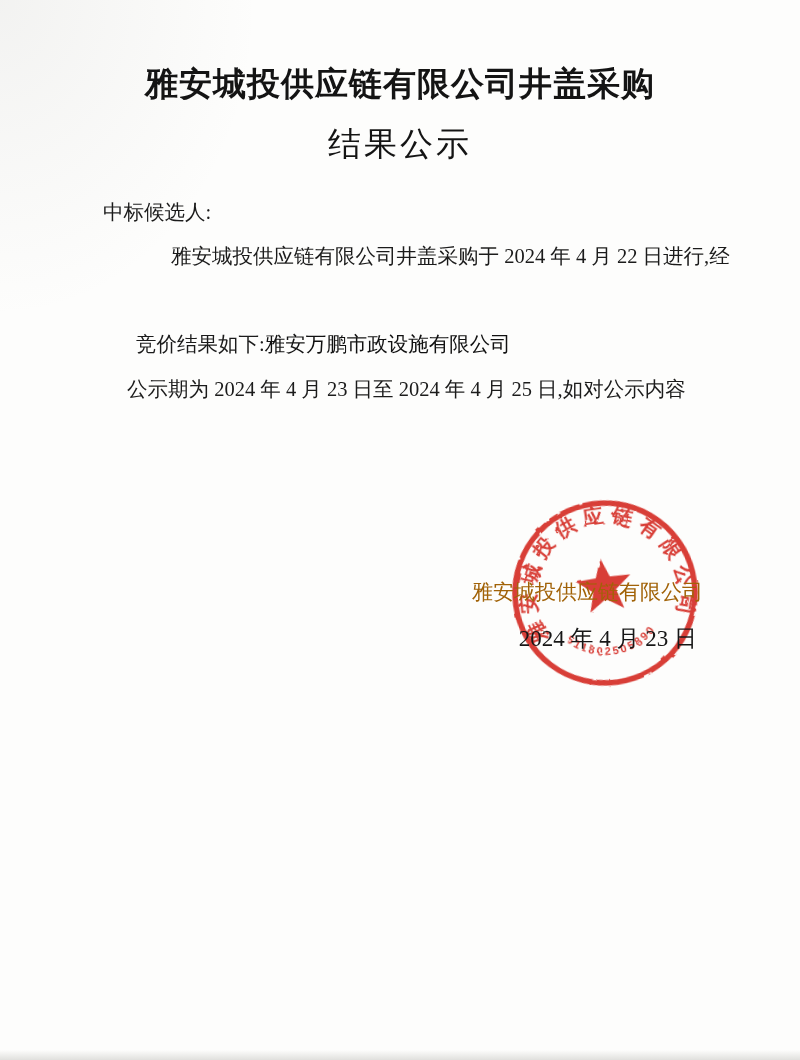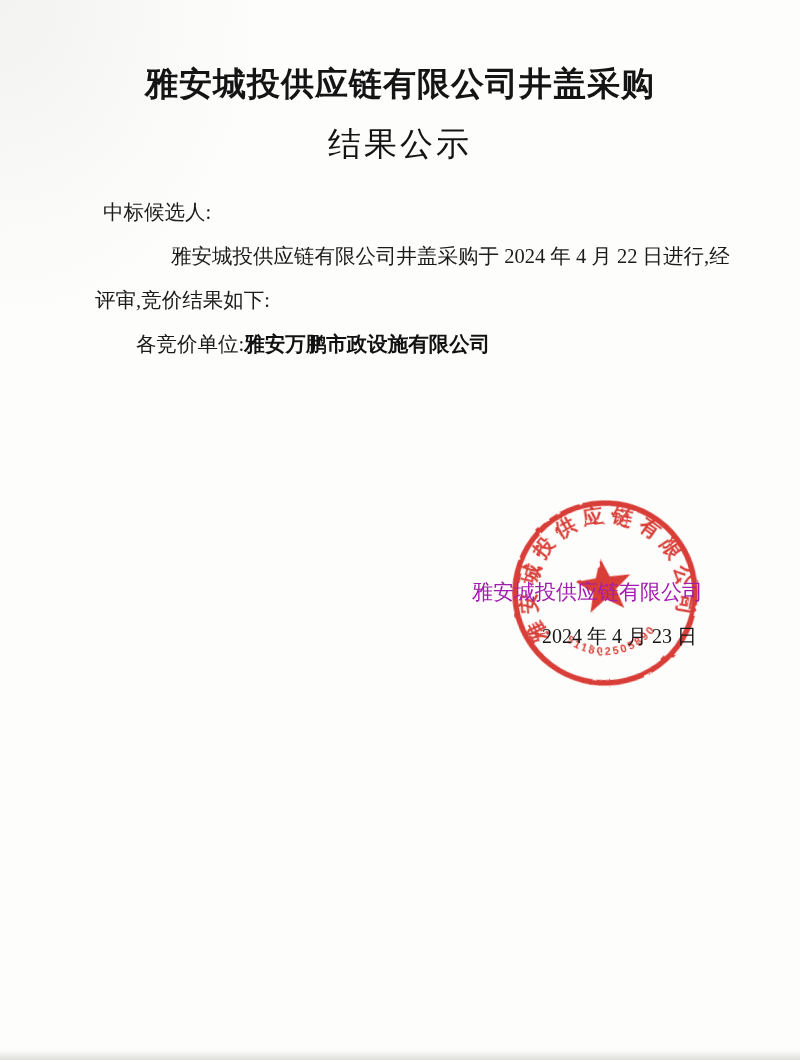--- a/index.html
+++ b/index.html
@@ -33,30 +33,30 @@
     letter-spacing: 3px; color: #141414; z-index: 2;
   }
   .bline {
     position: absolute; font-size: 20.5px; line-height: 1.3;
     white-space: nowrap; z-index: 2; color: #1b1b1b;
   }
   .salutation   { left: 103px; top: 199px; }
   .p1l1         { left: 136px; top: 243px; margin-left: 35px; }
   .p1l2         { left: 95px;  top: 287px; }
   .winner-line  { left: 136px; top: 331px; }
-  .winner-name  { font-weight: 700; color: #111; }
+  .winner-name  { font-weight: 400; color: #111; }
   .p2l1         { left: 127px; top: 376px; }
   .p2l2         { left: 88px;  top: 420px; }
   .sig-company {
     position: absolute; right: 97px; top: 578px;
-    font-size: 21px; white-space: nowrap; z-index: 3; color: #a21caf;
+    font-size: 21px; white-space: nowrap; z-index: 3; color: #a16207;
   }
   .sig-date {
     position: absolute; right: 103px; top: 623px;
-    font-size: 20px; white-space: nowrap; z-index: 3; color: #161616;
+    font-size: 23px; white-space: nowrap; z-index: 3; color: #161616;
   }
   .stamp {
     position: absolute; left: 507px; top: 495px;
     width: 196px; height: 196px;
     transform: rotate(-8deg);
     opacity: 0.9; z-index: 1;
   }
   .stamp svg { display: block; }
 </style>
 </head>
@@ -64,24 +64,24 @@
 
 <div class="page">
 
   <div class="scan-shade-corner"></div>
 
   <div class="title-line1">雅安城投供应链有限公司井盖采购</div>
   <div class="title-line2">结果公示</div>
 
   <div class="bline salutation">中标候选人:</div>
   <div class="bline p1l1">雅安城投供应链有限公司井盖采购于 2024 年 4 月 22 日进行,经</div>
-  <div class="bline p1l2">评审,竞价结果如下:</div>
 
-  <div class="bline winner-line"><span>各竞价单位:</span><span class="winner-name">雅安万鹏市政设施有限公司</span></div>
+  <div class="bline winner-line"><span>竞价结果如下:</span><span class="winner-name">雅安万鹏市政设施有限公司</span></div>
 
+  <div class="bline p2l1">公示期为 2024 年 4 月 23 日至 2024 年 4 月 25 日,如对公示内容</div>
 
   <div class="sig-company">雅安城投供应链有限公司</div>
   <div class="sig-date">2024 年 4 月 23 日</div>
 
   <div class="stamp">
     <svg width="196" height="196" viewBox="0 0 196 196" xmlns="http://www.w3.org/2000/svg">
       <defs>
         <filter id="inkrough" x="-10%" y="-10%" width="120%" height="120%">
           <feTurbulence type="fractalNoise" baseFrequency="0.09" numOctaves="2" result="n"></feTurbulence>
           <feDisplacementMap in="SourceGraphic" in2="n" scale="2.5"></feDisplacementMap>

